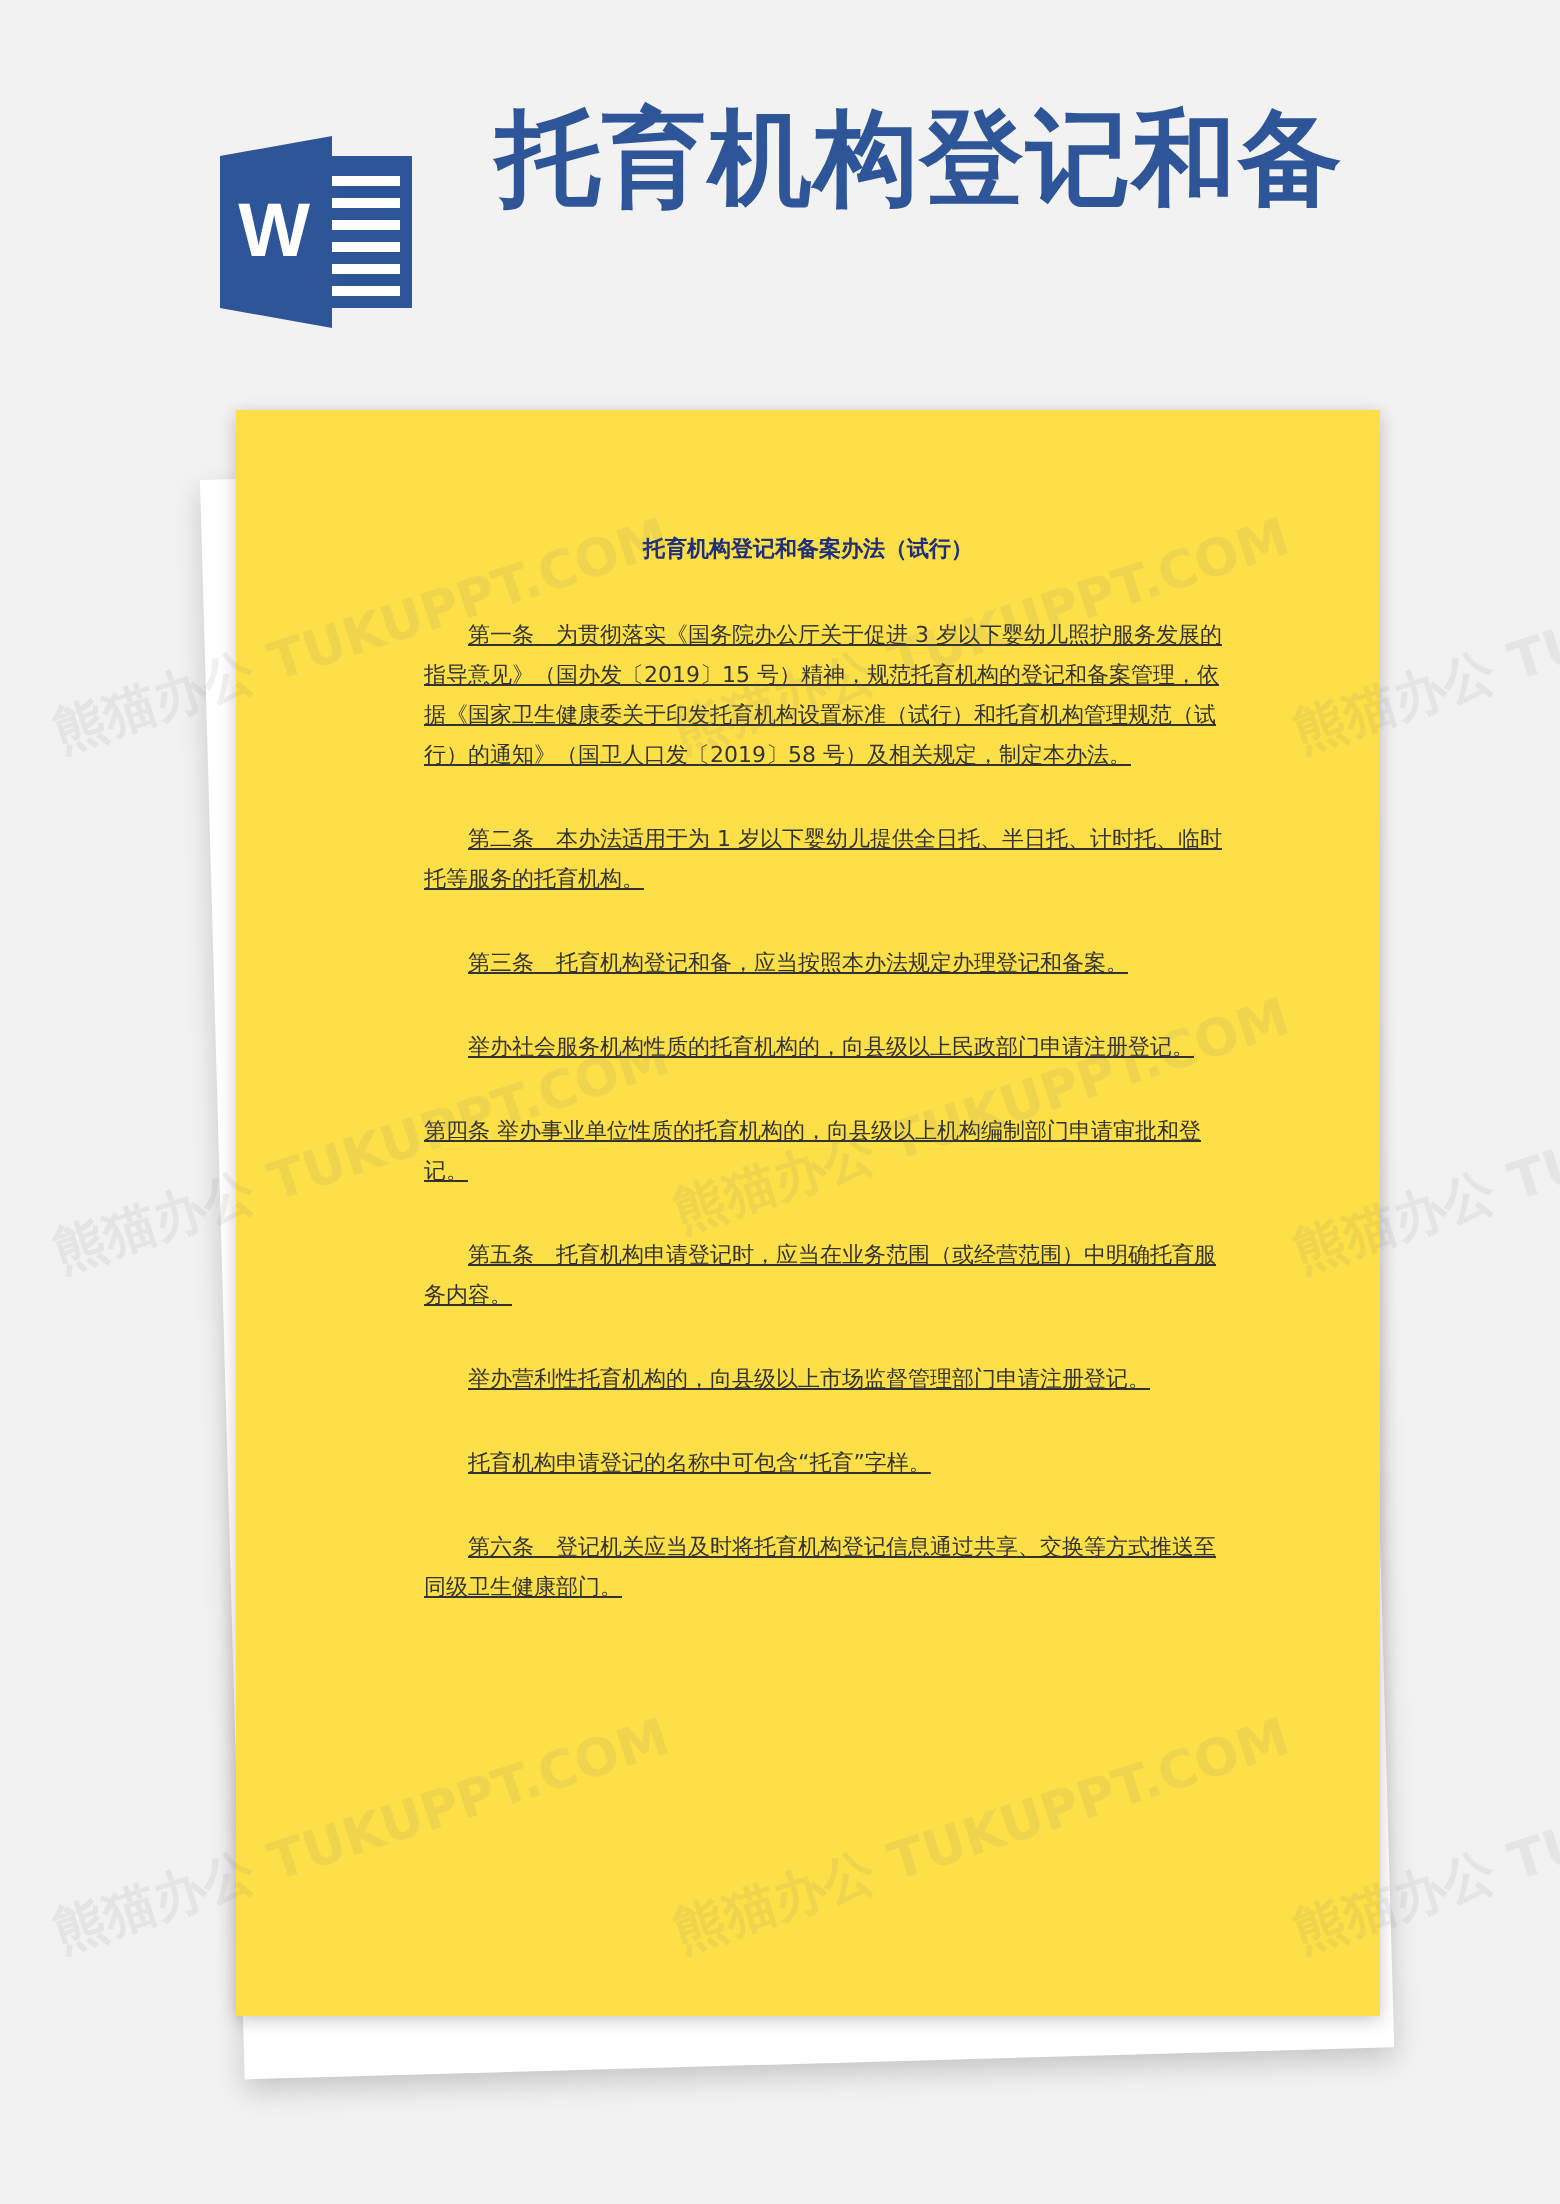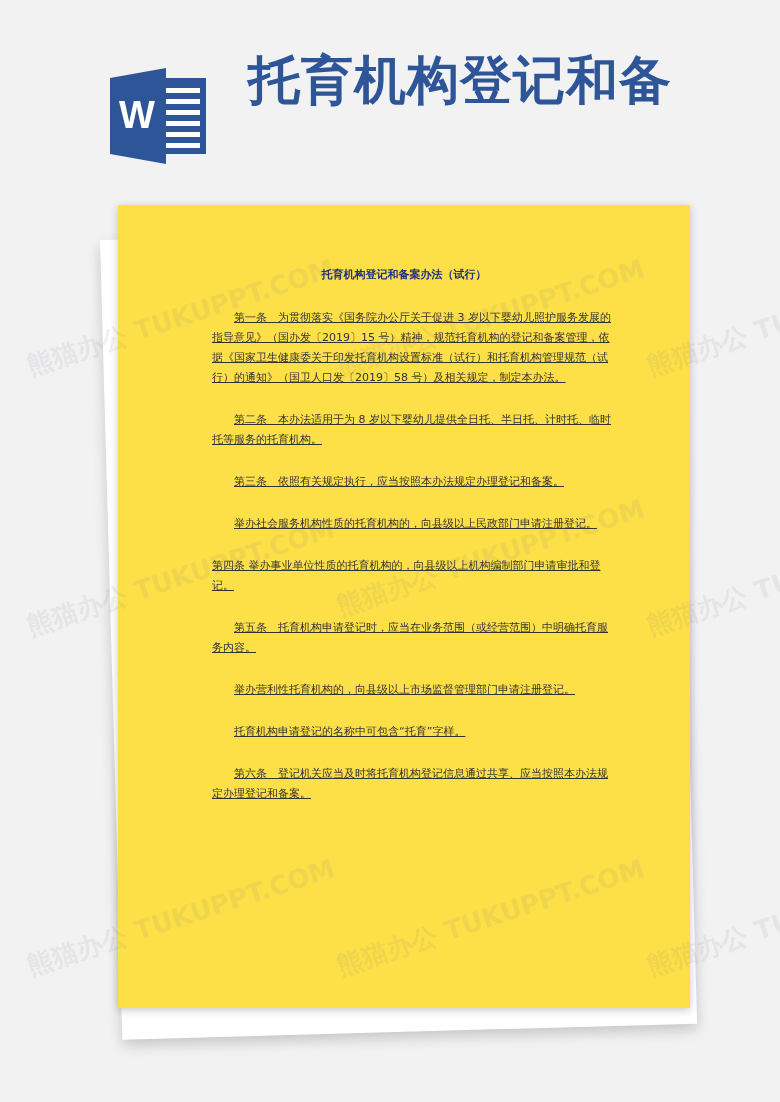--- a/index.html
+++ b/index.html
@@ -59,28 +59,28 @@
     <div>托育机构登记和备</div>
   </div>
 </div>
 
 <div class="back-page"></div>
 
 <div class="page">
   <div class="doc-title">托育机构登记和备案办法（试行）</div>
   <div class="body-text">
     <p class="para indent">第一条　为贯彻落实《国务院办公厅关于促进 3 岁以下婴幼儿照护服务发展的指导意见》（国办发〔2019〕15 号）精神，规范托育机构的登记和备案管理，依据《国家卫生健康委关于印发托育机构设置标准（试行）和托育机构管理规范（试行）的通知》（国卫人口发〔2019〕58 号）及相关规定，制定本办法。</p>
-    <p class="para indent">第二条　本办法适用于为 8 岁以下婴幼儿提供全日托、半日托、计时托、临时托等服务的托育机构。</p>
-    <p class="para indent">第三条　依照有关规定执行，应当按照本办法规定办理登记和备案。</p>
+    <p class="para indent">第二条　本办法适用于为 1 岁以下婴幼儿提供全日托、半日托、计时托、临时托等服务的托育机构。</p>
+    <p class="para indent">第三条　托育机构登记和备，应当按照本办法规定办理登记和备案。</p>
     <p class="para indent">举办社会服务机构性质的托育机构的，向县级以上民政部门申请注册登记。</p>
     <p class="para">第四条 举办事业单位性质的托育机构的，向县级以上机构编制部门申请审批和登记。</p>
     <p class="para indent">第五条　托育机构申请登记时，应当在业务范围（或经营范围）中明确托育服务内容。</p>
     <p class="para indent">举办营利性托育机构的，向县级以上市场监督管理部门申请注册登记。</p>
     <p class="para indent">托育机构申请登记的名称中可包含“托育”字样。</p>
-    <p class="para indent">第六条　登记机关应当及时将托育机构登记信息通过共享、应当按照本办法规定办理登记和备案。</p>
+    <p class="para indent">第六条　登记机关应当及时将托育机构登记信息通过共享、交换等方式推送至同级卫生健康部门。</p>
   </div>
 </div>
 
 <div class="watermark" style="left:20px;top:300px;">熊猫办公 TUKUPPT.COM</div>
 <div class="watermark" style="left:330px;top:300px;">熊猫办公 TUKUPPT.COM</div>
 <div class="watermark" style="left:640px;top:300px;">熊猫办公 TUKUPPT.COM</div>
 <div class="watermark" style="left:20px;top:560px;">熊猫办公 TUKUPPT.COM</div>
 <div class="watermark" style="left:330px;top:540px;">熊猫办公 TUKUPPT.COM</div>
 <div class="watermark" style="left:640px;top:560px;">熊猫办公 TUKUPPT.COM</div>
 <div class="watermark" style="left:20px;top:900px;">熊猫办公 TUKUPPT.COM</div>

